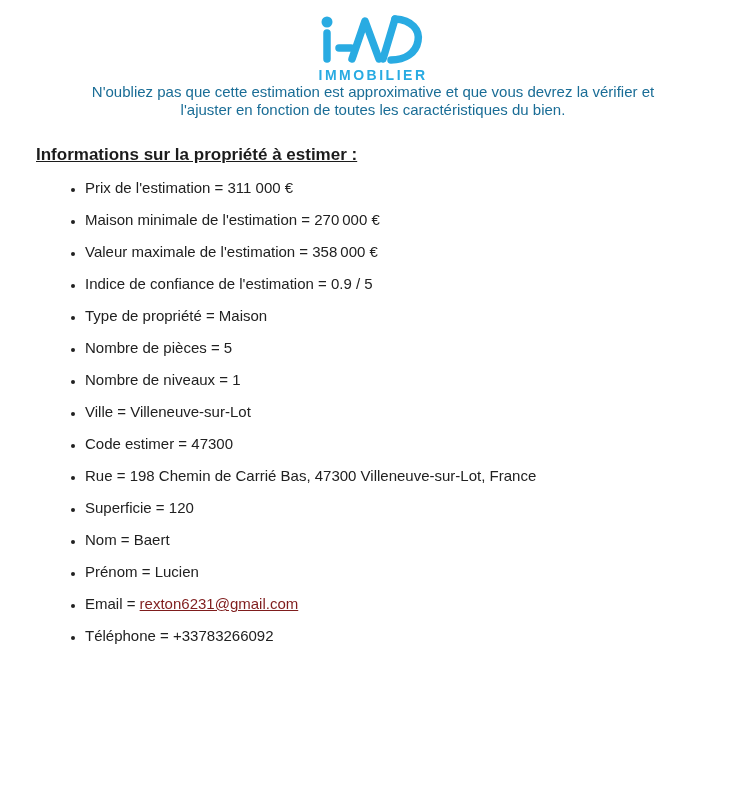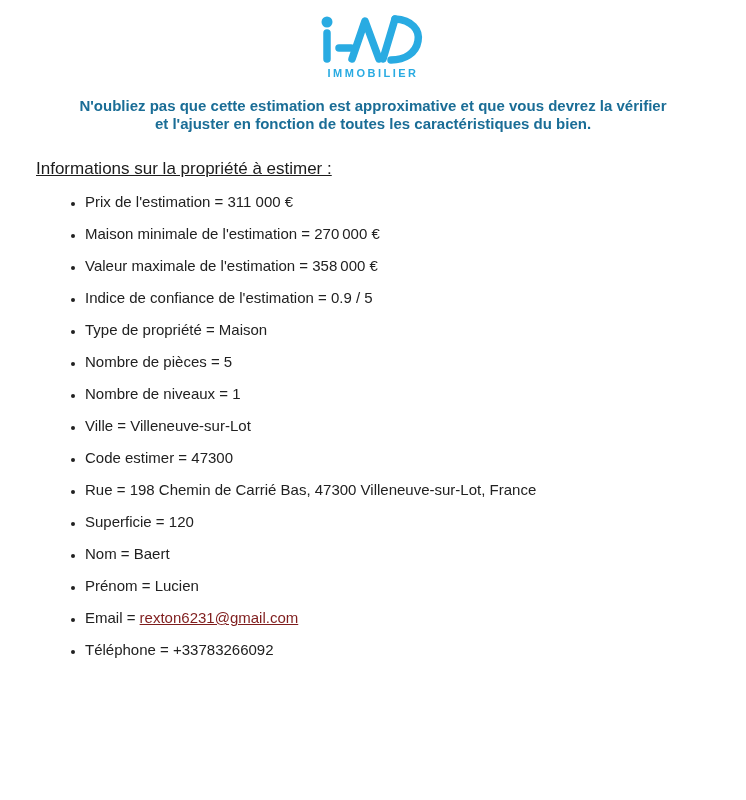--- a/index.html
+++ b/index.html
@@ -18,46 +18,45 @@
   }
   .logo-wrap {
     text-align: center;
     color: #29abe2;
   }
   .logo-glyph {
     display: inline-block;
     vertical-align: top;
   }
   .logo-sub {
-    font-size: 11px;
+    font-size: 14px;
     font-weight: bold;
     letter-spacing: 2.5px;
     color: #29abe2;
     margin-top: 3px;
   }
   h1.title {
     font-size: 19px;
     line-height: 22px;
     font-weight: bold;
     color: #1a6d96;
     text-align: center;
     margin: 28px 0 4px 0;
   }
   p.subtitle {
     font-size: 15px;
     line-height: 18px;
     color: #1a6d96;
     text-align: center;
     max-width: 600px;
-    margin: 18px auto;
-    font-weight: bold;
+    margin: 0 auto;
   }
   h2.section-heading {
     font-size: 17px;
-    font-weight: normal;
+    font-weight: bold;
     color: #1c1c1c;
     text-decoration: underline;
     margin: 27px 0 15px 0;
   }
   section.first h2.section-heading { margin-top: 26px; }
   ul.items {
     margin: 12px;
     padding-left: 37px;
     list-style: disc;
   }

